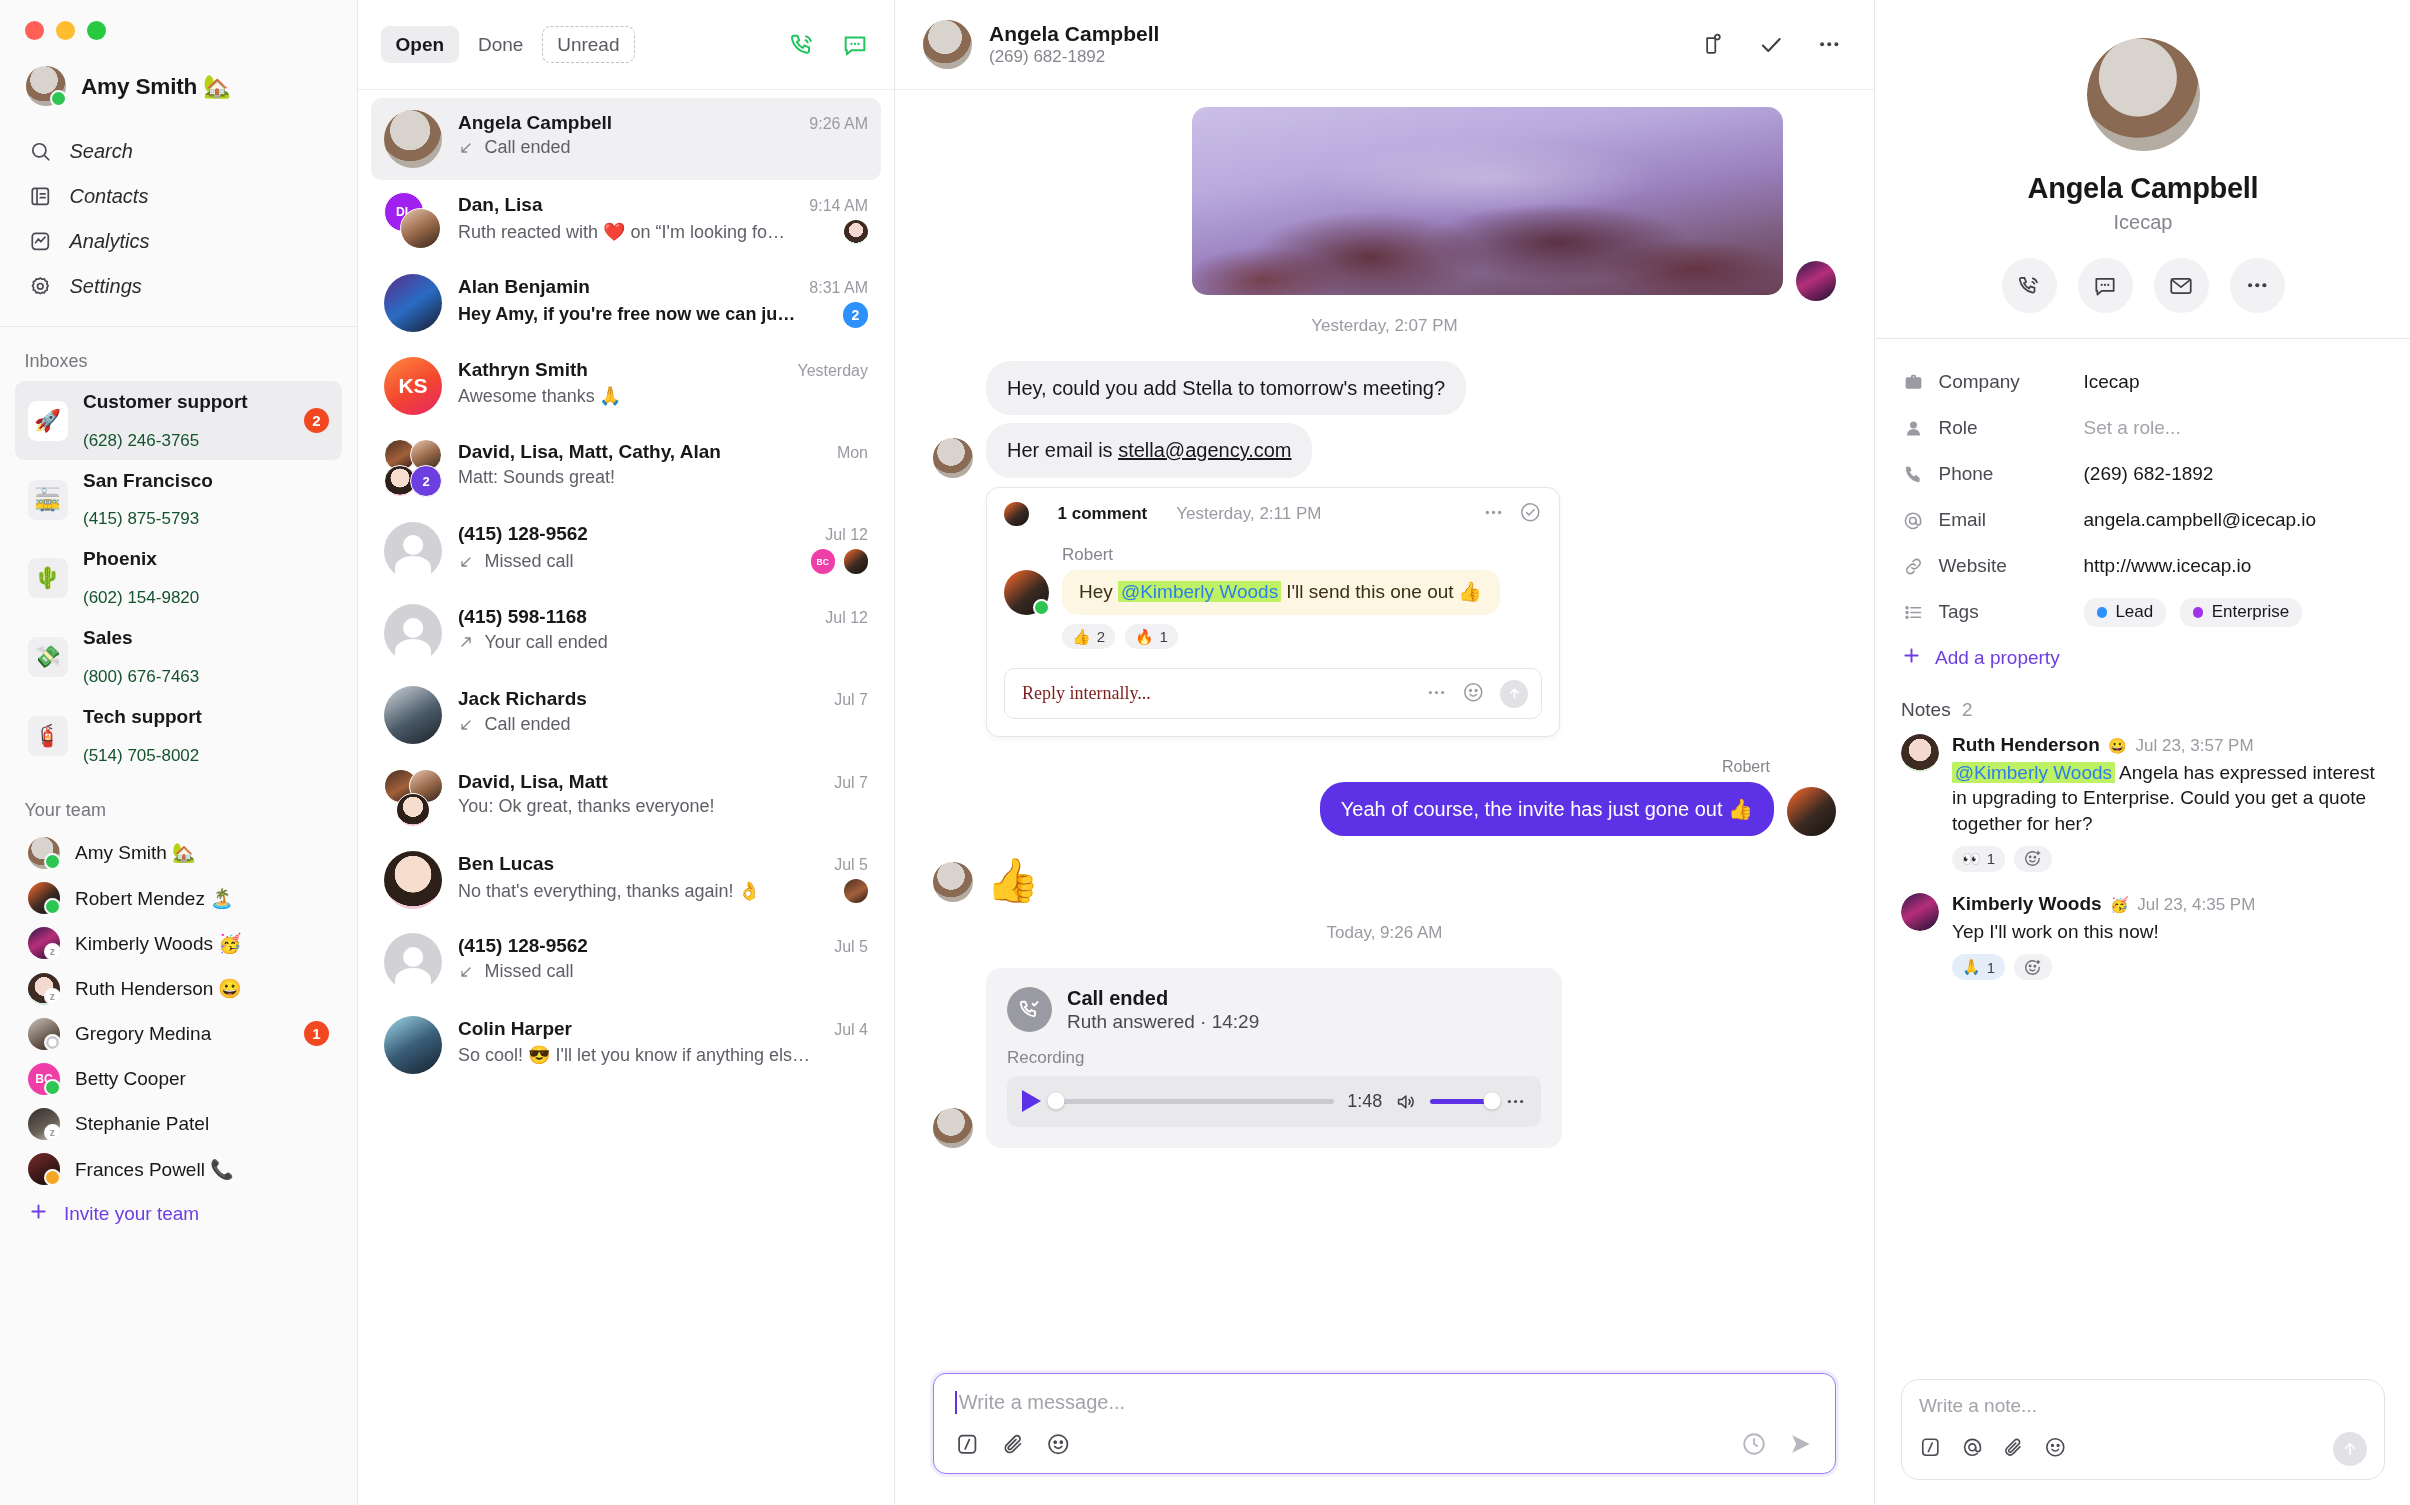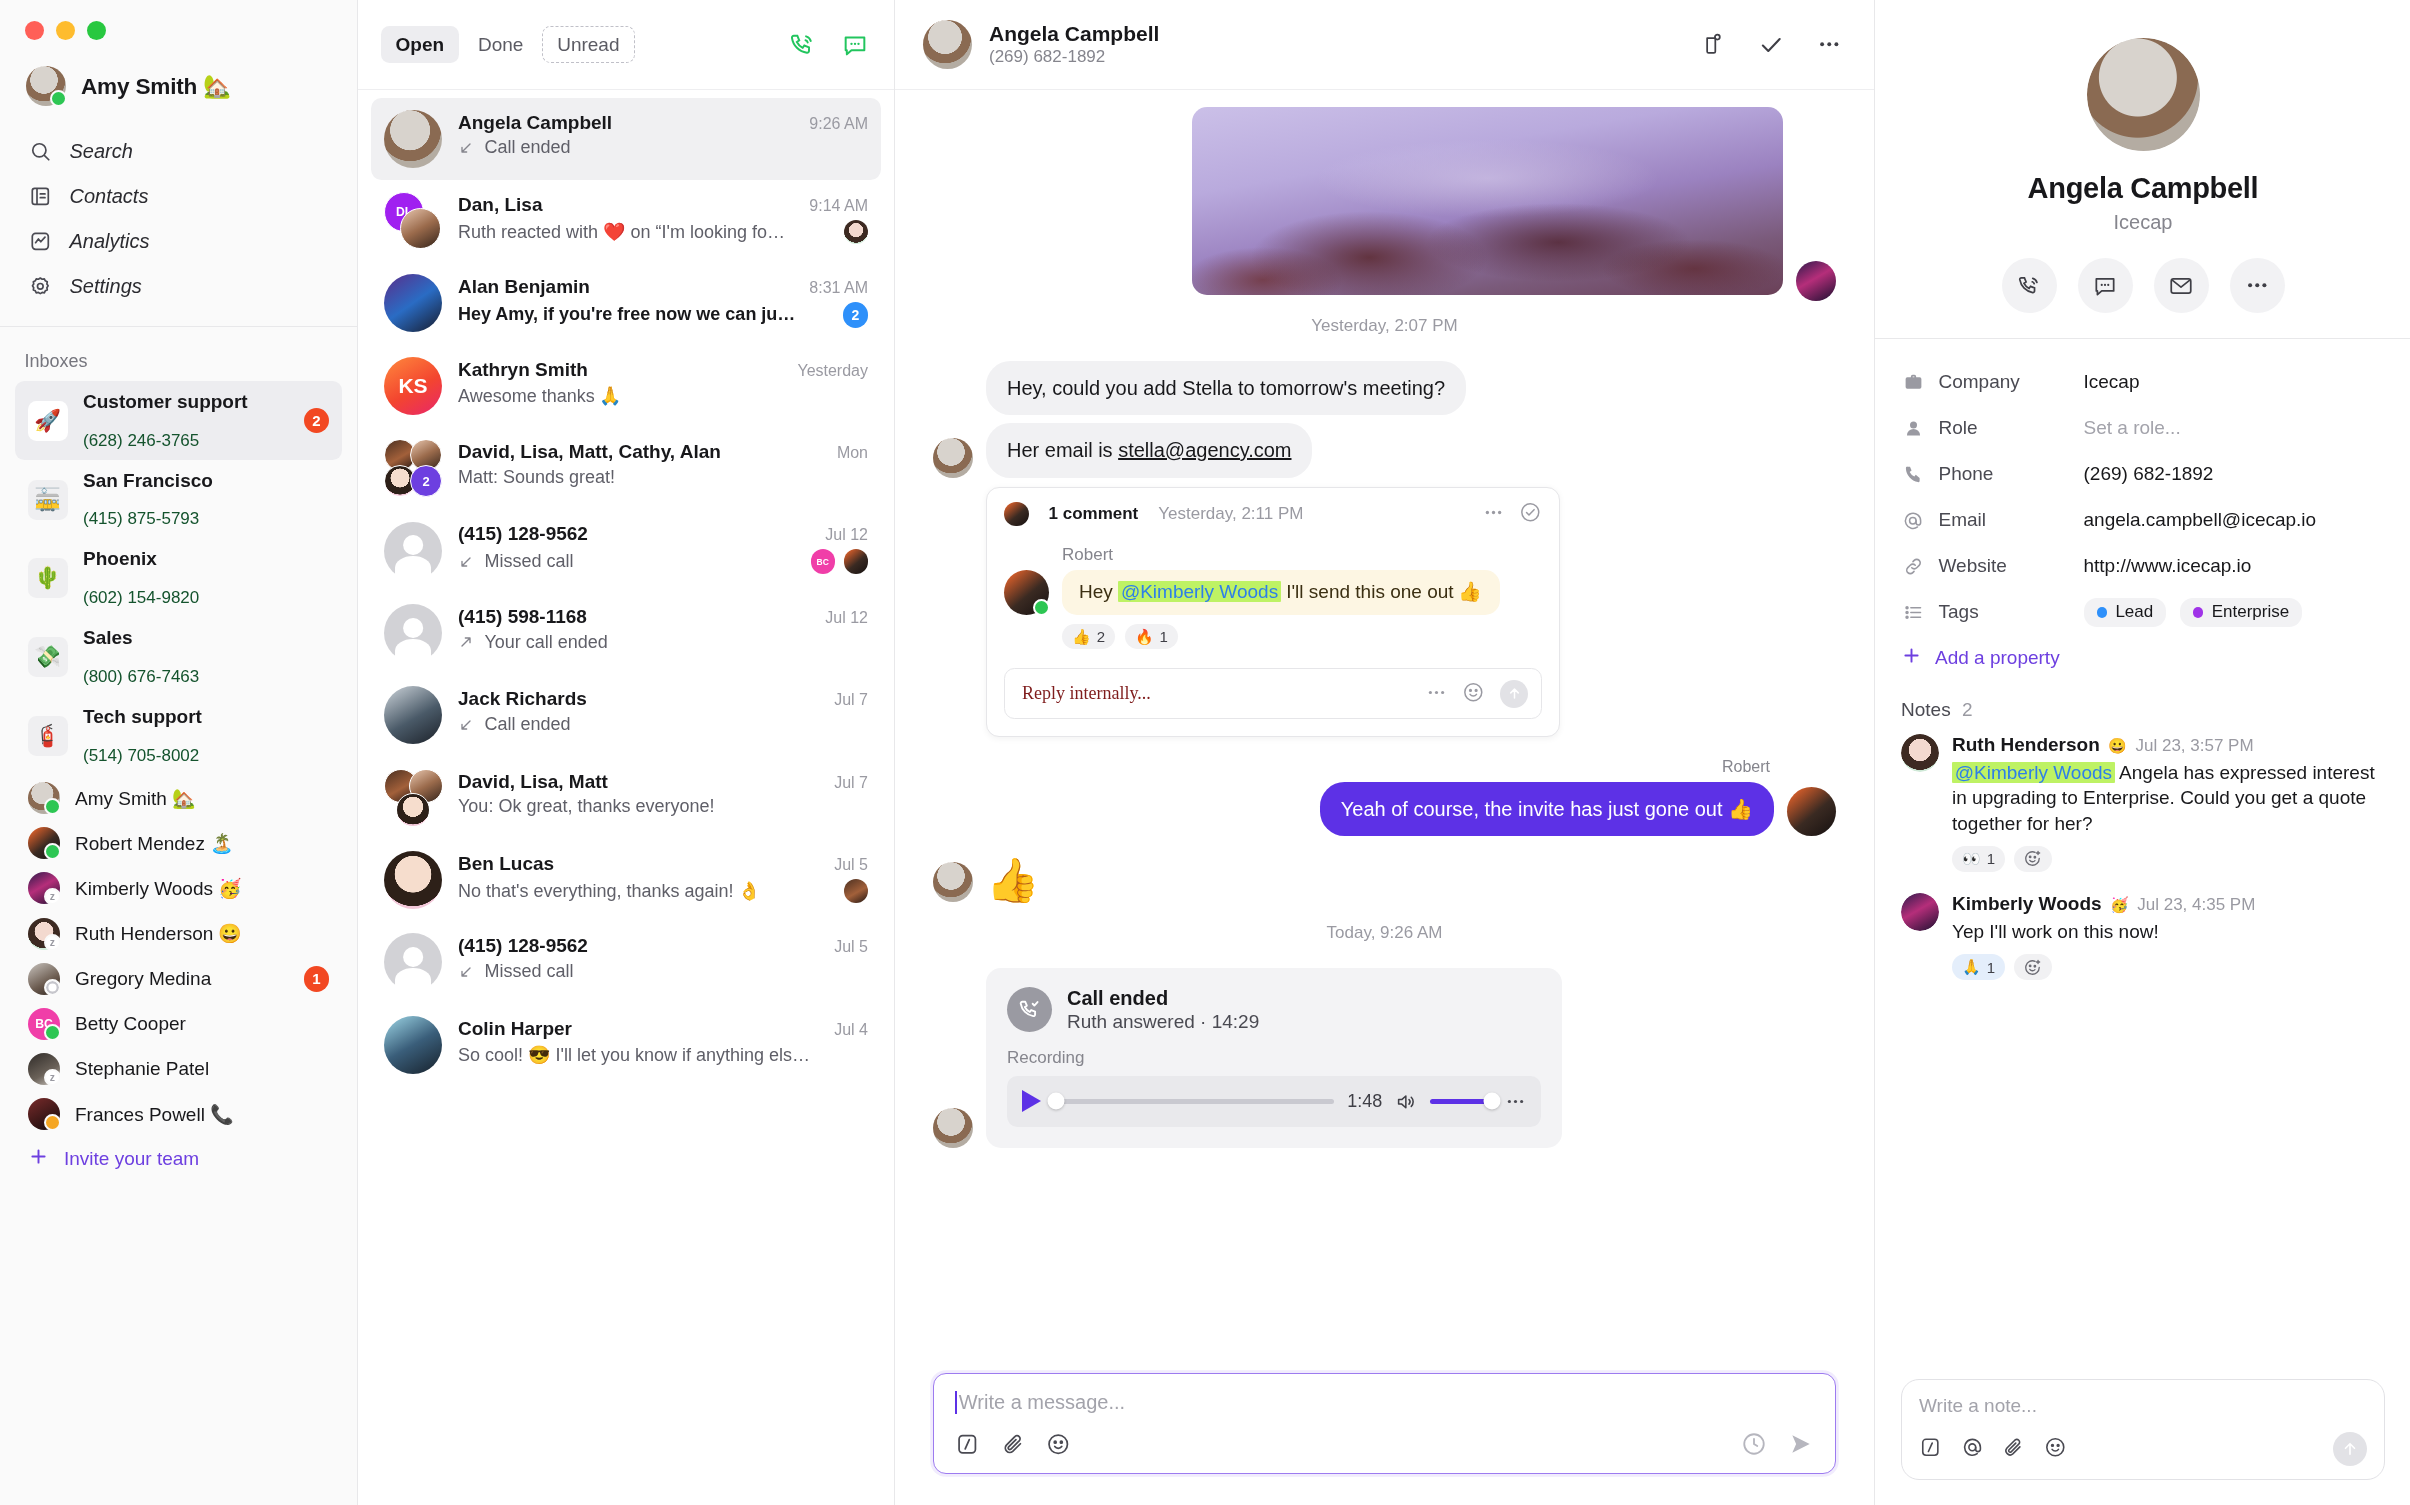--- a/index.html
+++ b/index.html
@@ -177,21 +177,21 @@
       radial-gradient(ellipse 132px 42px at 85% 86%, rgba(95,42,50,.75), transparent 70%),
       radial-gradient(ellipse 245px 56px at 50% 38%, rgba(215,205,235,.55), transparent 70%);
   }
 
   
   .comment-wrap { display: flex; gap: 13px; align-items: flex-start; margin: 7.5px 0 3.8px 0; }
   .comment-card {
     width: 574px; border: 0.9px solid #e6e6e9; border-radius: 13px; background: #fff;
     box-shadow: 0 1.9px 6.6px rgba(0,0,0,.05);
   }
-  .cc-head { display: flex; align-items: center; gap: 20px; padding: 13px 17px; }
+  .cc-head { display: flex; align-items: center; gap: 29px; padding: 13px 17px; }
   .cc-title { font-size: 17px; font-weight: 700; color: #18181b; }
   .cc-time { font-size: 17px; color: #9a9aa2; }
   .cc-head-right { margin-left: auto; display: flex; align-items: center; gap: 15px; color:#9a9aa2; }
   .cc-body { padding: 5.6px 17px 13px 17px; }
   .cc-author { font-size: 17px; color: #85858d; margin: 0 0 4.7px 58px; }
   .cc-msgrow { display: flex; gap: 13px; align-items: flex-start; }
   .cc-bub {
     background: #fdf6e3; border-radius: 15px; padding: 10.4px 17px;
     font-size: 19px; color: #3b2f12; line-height: 1.3;
   }
@@ -418,20 +418,21 @@
 
       <div class="ibx">
         <div class="ibx-emoji">🧯</div>
         <div class="ibx-txt">
           <div class="ibx-name">Tech support</div>
           <div class="ibx-sub">(514) 705-8002</div>
         </div>
       </div>
     </div>
 
+    <div class="section-title">Your team</div>
     <div class="team-list">
 
       <div class="team-row">
         <div class="avatar" style="width:32px;height:32px;">
           <div class="ph ph1"></div>
             <span class="pres online"></span>
         </div>
         <div class="team-name"><span>Amy Smith</span> <span>🏡</span></div>
       </div>
 

